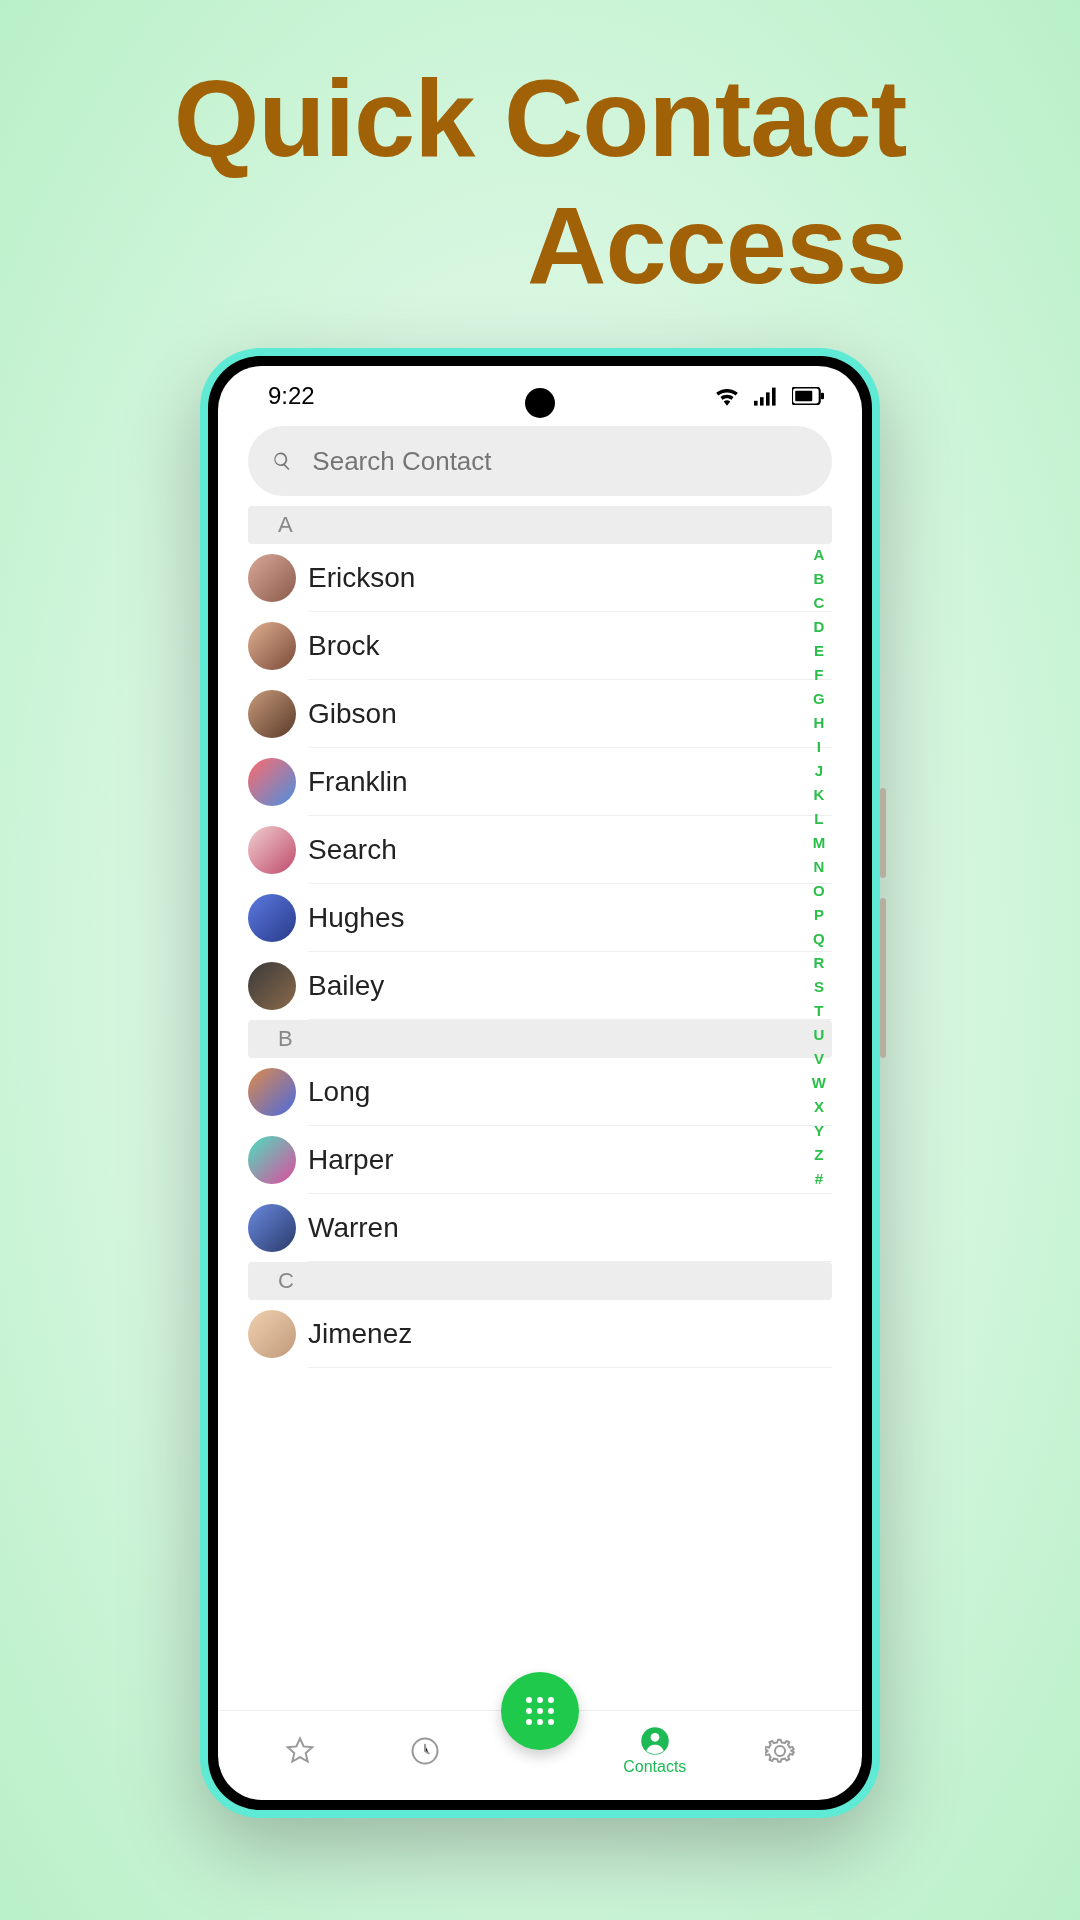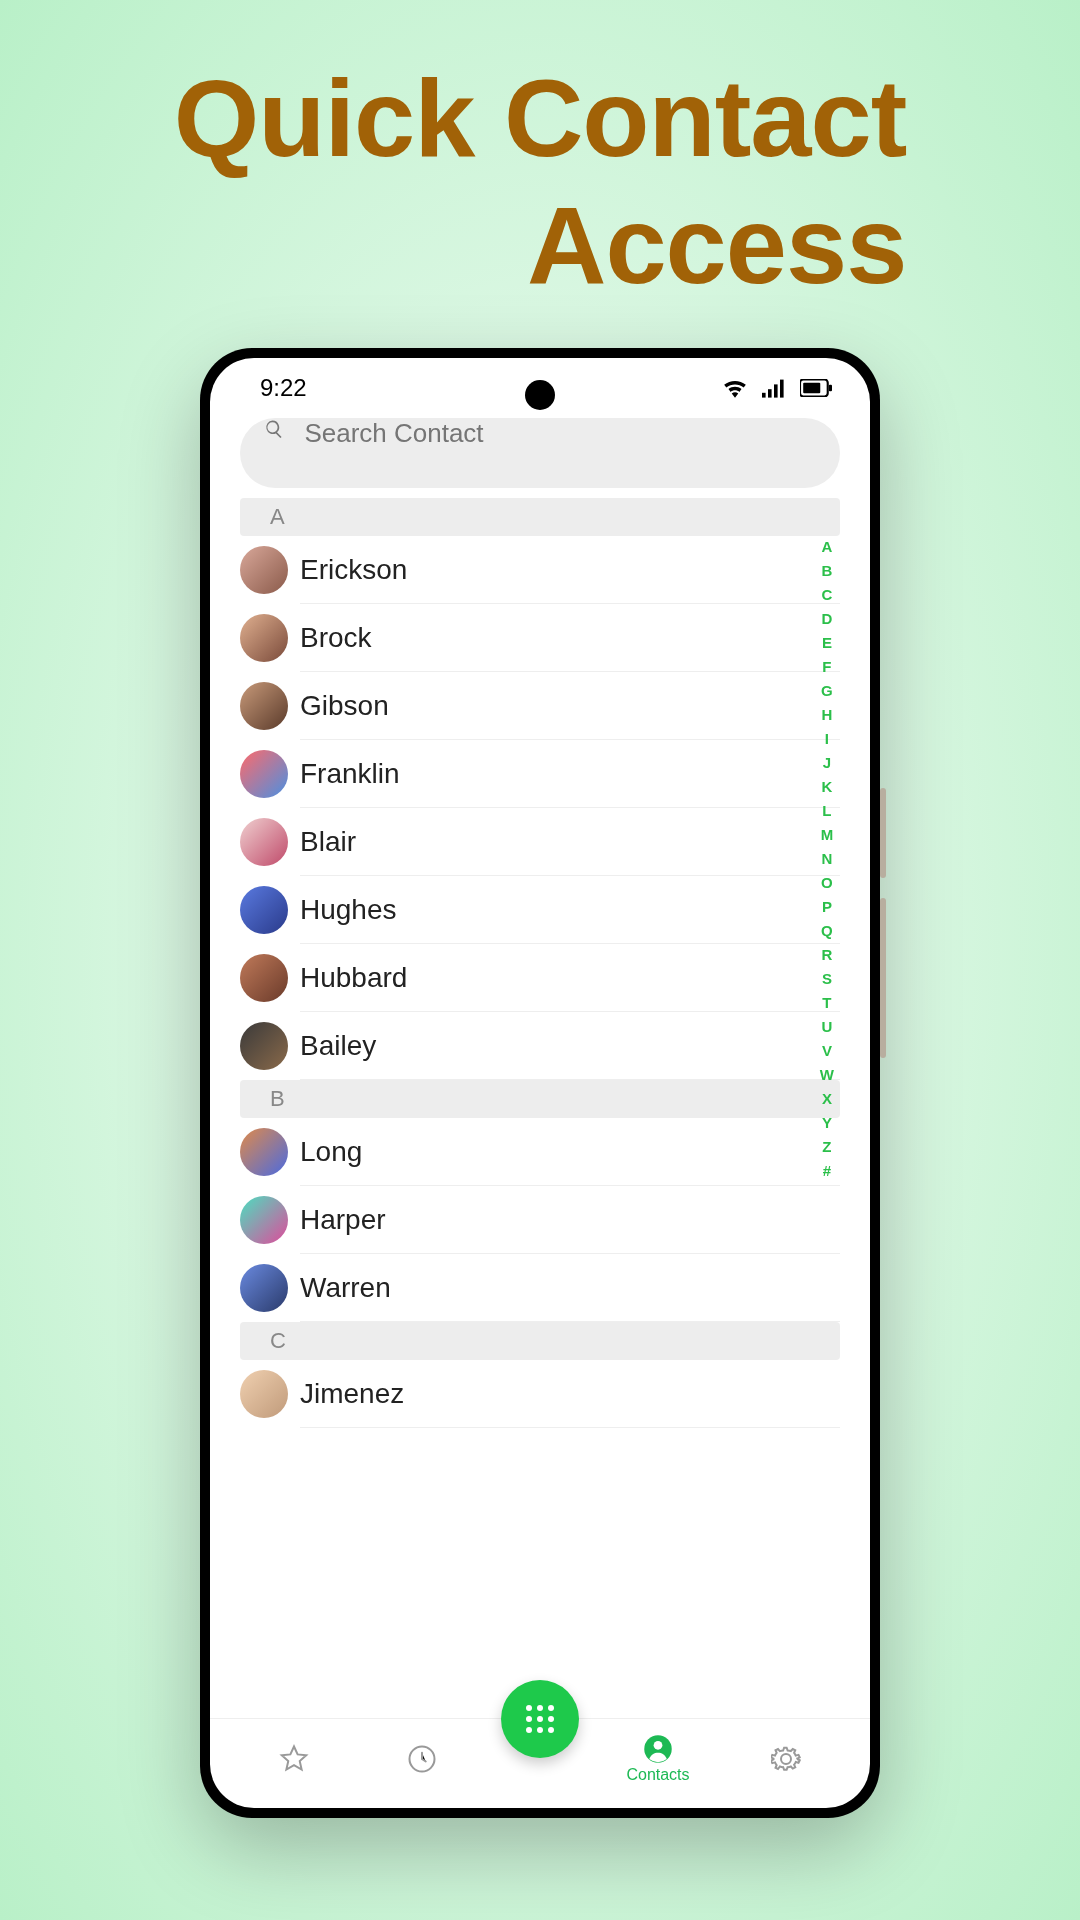--- a/index.html
+++ b/index.html
@@ -19,20 +19,21 @@
     line-height: 1.15;
     margin-top: 55px;
     letter-spacing: -1px;
   }
   .phone {
     width: 680px;
     height: 1470px;
     margin-top: 40px;
     border-radius: 60px;
     background: #5eead4;
+    padding: 8px;
     box-shadow: 0 30px 80px rgba(0,0,0,0.25);
     position: relative;
   }
   .phone-side-btn { position: absolute; right: -6px; width: 6px; background: #b8ae9f; border-radius: 3px; }
   .sbtn1 { top: 440px; height: 90px; }
   .sbtn2 { top: 550px; height: 160px; }
   .phone-inner {
     width: 100%; height: 100%;
     border-radius: 52px;
     background: #000;
@@ -69,21 +70,21 @@
   .header {
     padding: 4px 30px 10px 30px;
   }
   .header h1 { font-size: 40px; font-weight: 700; }
   .search-wrap { padding: 0 30px 10px 30px; }
   .search {
     background: #ededed;
     border-radius: 40px;
     height: 70px;
     display: flex;
-    align-items: flex-start;
+    align-items: center;
     padding: 0 24px;
     gap: 20px;
   }
   .search input {
     border: none; background: transparent; outline: none;
     font-size: 26px; color: #555; width: 100%;
   }
   .list-area {
     flex: 1;
     overflow: hidden;
@@ -225,27 +226,24 @@
           <div class="contact-row" style="--c1: #e0b090; --c2: #7a4a3a;">
             <span class="contact-name">Brock</span>
           </div>
           <div class="contact-row" style="--c1: #c89a7a; --c2: #5a3a2a;">
             <span class="contact-name">Gibson</span>
           </div>
           <div class="contact-row" style="--c1: #ff6a6a; --c2: #4a90e2;">
             <span class="contact-name">Franklin</span>
           </div>
           <div class="contact-row" style="--c1: #f0d0d0; --c2: #c04a6a;">
-            <span class="contact-name">Blair</span>
+            <span class="contact-name">Search</span>
           </div>
           <div class="contact-row" style="--c1: #5a7ae0; --c2: #2a3a8a;">
             <span class="contact-name">Hughes</span>
-          </div>
-          <div class="contact-row" style="--c1: #c07a5a; --c2: #6a3a2a;">
-            <span class="contact-name">Hubbard</span>
           </div>
           <div class="contact-row" style="--c1: #3a3a3a; --c2: #8a6a4a;">
             <span class="contact-name">Bailey</span>
           </div>
           <div class="section-header">B</div>
           <div class="contact-row" style="--c1: #e08a4a; --c2: #4a6ae0;">
             <span class="contact-name">Long</span>
           </div>
           <div class="contact-row" style="--c1: #4ae0c0; --c2: #e04a9a;">
             <span class="contact-name">Harper</span>

